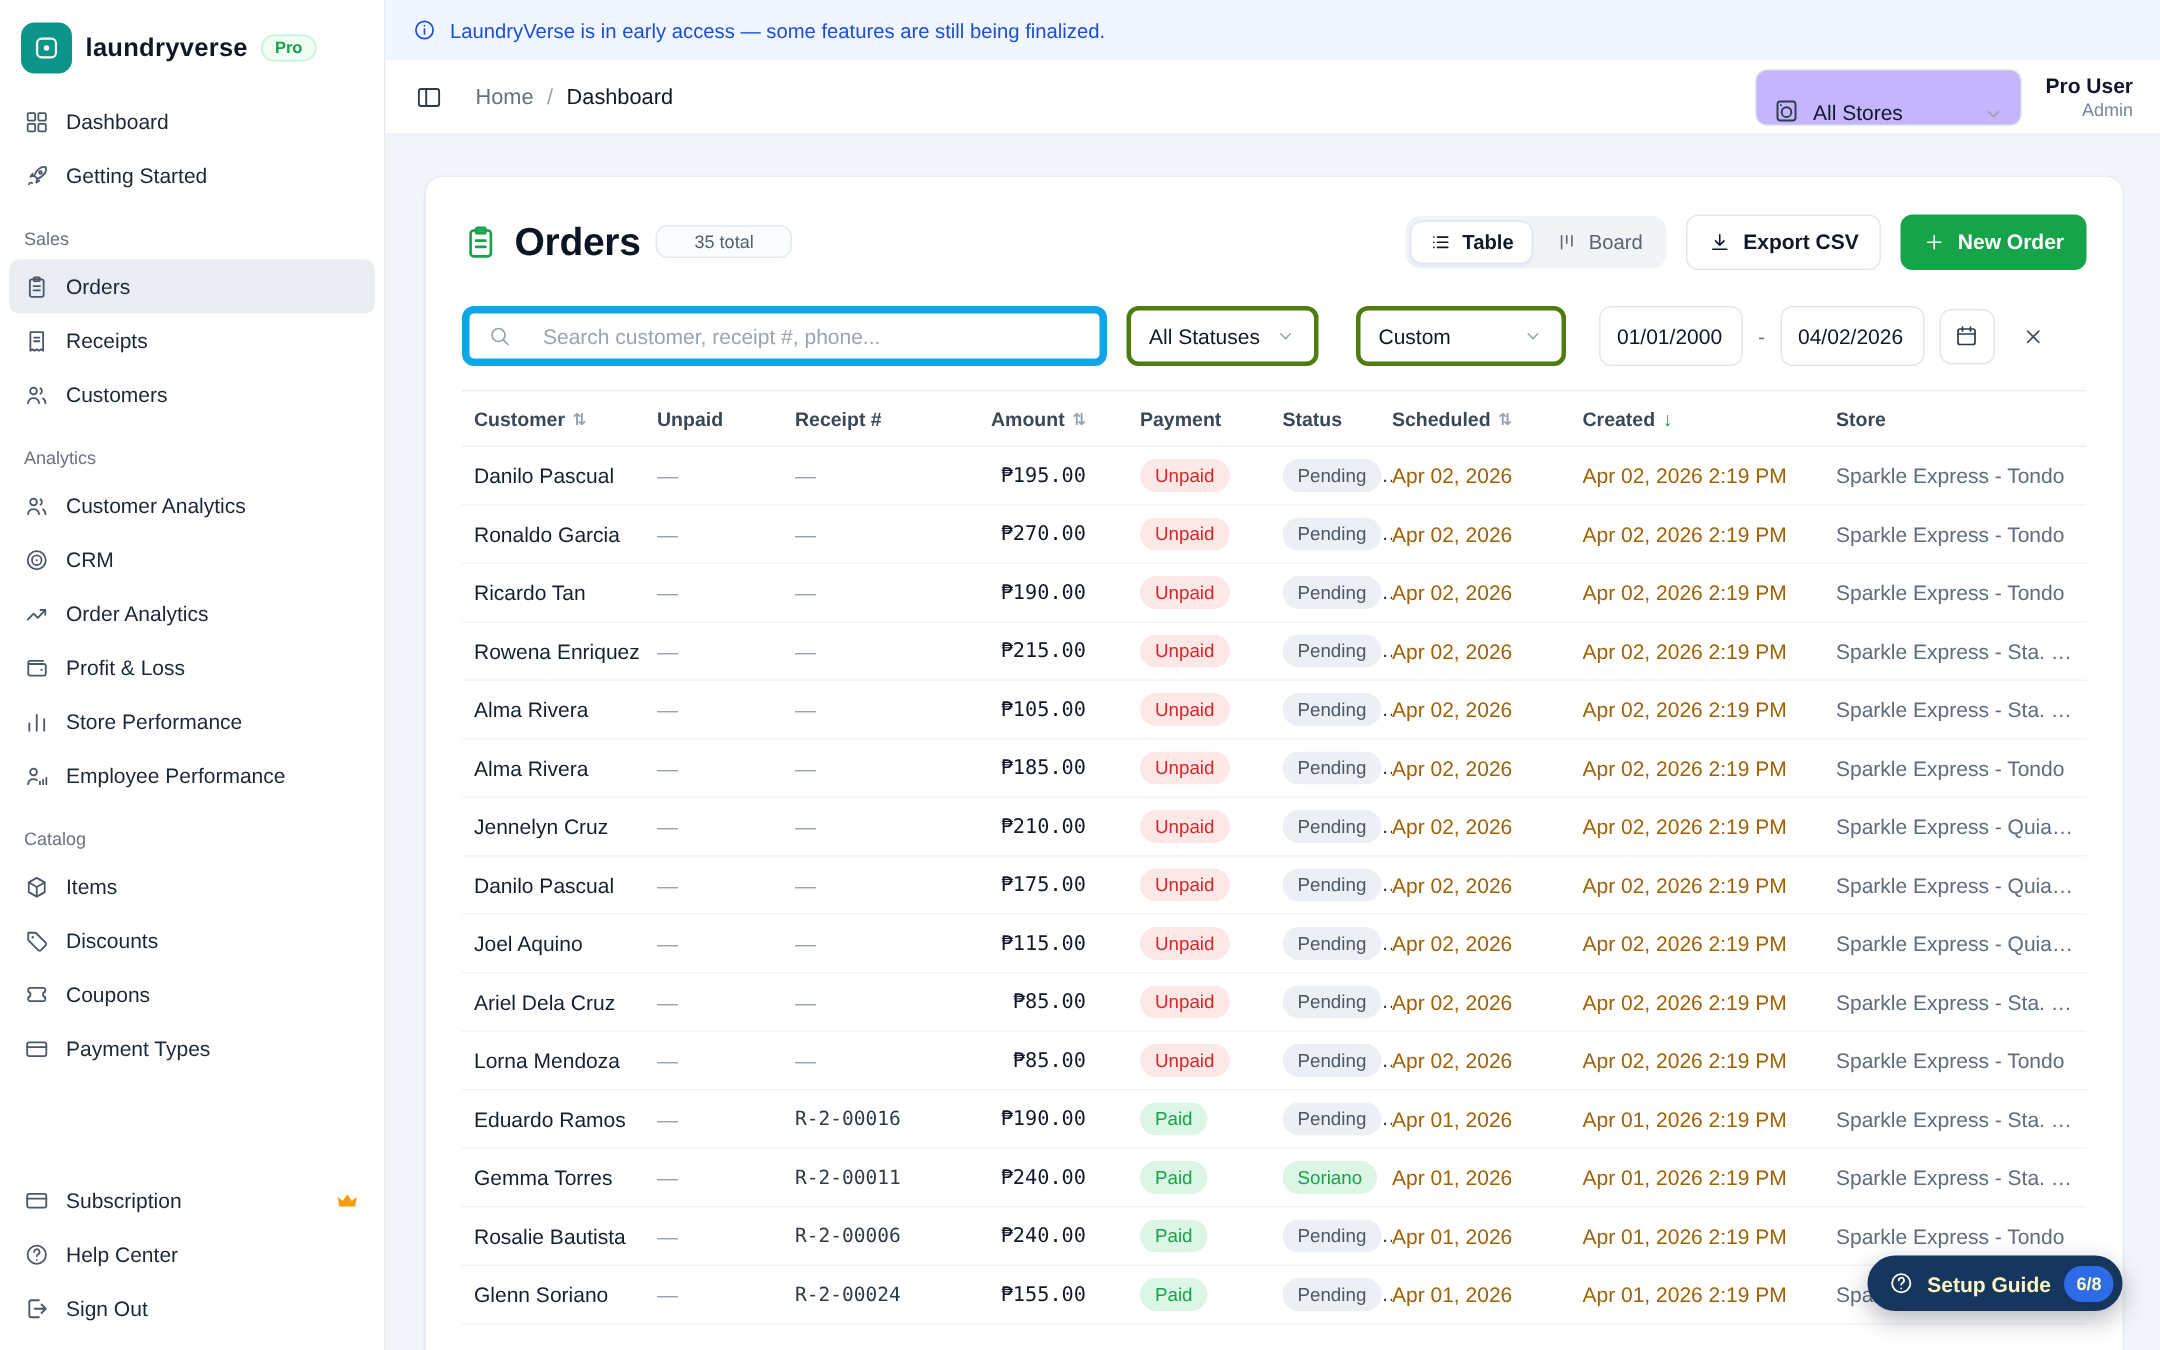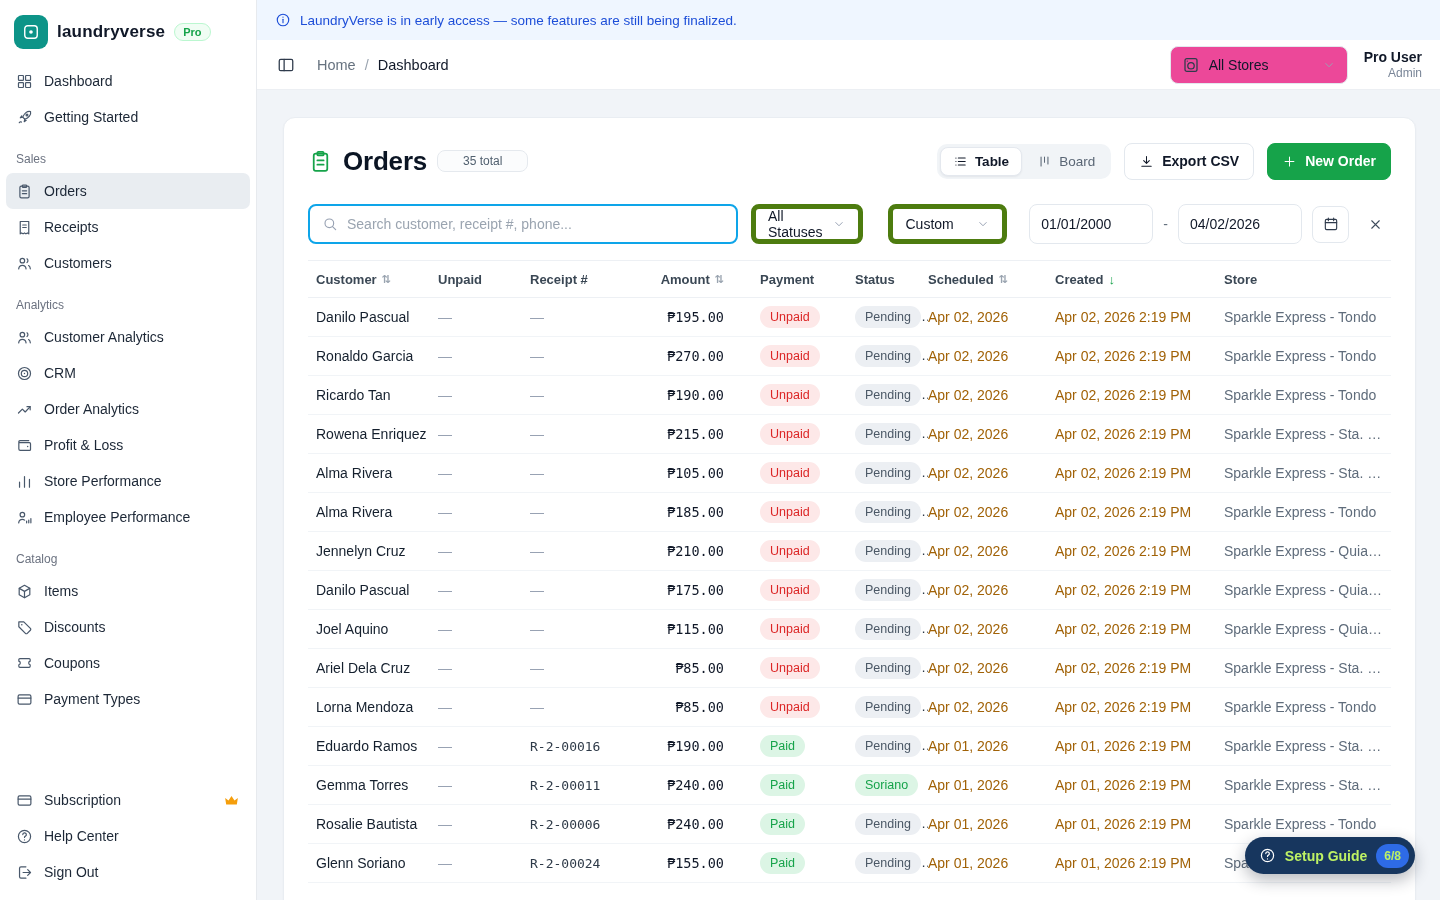--- a/index.html
+++ b/index.html
@@ -29,21 +29,21 @@
   .banner { height:40px; background:#eff6ff; color:#1d4ed8; display:flex; align-items:center; gap:9px; padding:0 18px; font-size:13.5px; flex:0 0 auto; }
   .banner .icon { width:16px; height:16px; }
   .topbar { height:50px; background:#fff; border-bottom:1px solid #eceff3; display:flex; align-items:center; padding:0 18px 0 12px; flex:0 0 auto; }
   .toggle-btn { width:34px; height:34px; display:flex; align-items:center; justify-content:center; color:#2f3b4c; border-radius:6px; cursor:pointer; }
   .toggle-btn .icon { width:18px; height:18px; }
   .breadcrumb { display:flex; align-items:center; gap:9px; margin-left:14px; font-size:14.5px; }
   .bc-home { color:#66727f; cursor:pointer; }
   .bc-sep { color:#9aa4b0; }
   .bc-cur { color:#101828; }
   .topbar-right { margin-left:auto; display:flex; align-items:center; gap:16px; }
-  .store-select { height:38px; border:1px solid #e3e8ee; border-radius:8px; display:flex; align-items:center; gap:9px; padding:0 11px; font-size:14px; cursor:pointer; min-width:178px; background:#ec4899; }
+  .store-select { height:38px; border:1px solid #e3e8ee; border-radius:8px; display:flex; align-items:flex-end; gap:9px; padding:0 11px; font-size:14px; cursor:pointer; min-width:178px; background:#c4b5fd; }
   .store-select .washer { width:18px; height:18px; color:#2f3b4c; }
   .chev { width:14px; height:14px; color:#98a2b3; }
   .store-select .chev { margin-left:auto; }
   .user-block { text-align:right; line-height:1.3; }
   .user-name { font-size:14px; font-weight:600; color:#101828; }
   .user-role { font-size:12px; color:#7a8698; }
 
   
   .content { flex:1; background:#f1f4f8; padding:27px 24px 0 26px; overflow:hidden; position:relative; }
   .card { background:#fff; border:1px solid #e9edf2; border-radius:12px; box-shadow:0 1px 2px rgba(16,24,40,.04); height:820px; overflow:hidden; }
@@ -56,30 +56,30 @@
   .seg-btn { display:flex; align-items:center; gap:7px; padding:6px 12px; border-radius:8px; font-size:13.5px; color:#5a6675; cursor:pointer; border:1px solid transparent;text-align:center; }
   .seg-btn .icon { width:15px; height:15px; }
   .seg-btn.active { background:#fff; border-color:#e4e8ee; color:#101828; font-weight:600; box-shadow:0 1px 2px rgba(16,24,40,.06); }
   .btn { display:flex; align-items:center; gap:8px; height:37px; padding:0 14px; border-radius:8px; font-size:14px; font-weight:600; cursor:pointer; }
   .btn .icon { width:15px; height:15px; }
   .btn-outline { background:#fff; border:1px solid #e3e8ee; color:#101828; }
   .btn-green { background:#16a34a; border:1px solid #16a34a; color:#fff; }
 
   
   .filters { display:flex; align-items:center; gap:13px; padding:22px 24px 16px; }
-  .search-box { flex:0 0 430px; height:40px; border:2px solid #0ea5e9; border-radius:8px; display:flex; align-items:center; gap:9px; padding:0 12px; background:#fff; }
+  .search-box { flex:0 0 430px; height:40px; border:5px solid #0ea5e9; border-radius:8px; display:flex; align-items:center; gap:21px; padding:0 12px; background:#fff; }
   .search-box .icon { width:16px; height:16px; color:#98a2b3; }
   .search-box input { border:none; outline:none; flex:1; font-size:14px; font-family:inherit; color:#101828; background:transparent; }
   .search-box input::placeholder { color:#9aa4b0; }
-  .select { height:40px; border:5px solid #4d7c0f; border-radius:8px; display:flex; align-items:center; padding:0 12px; gap:10px; font-size:14px; color:#101828; cursor:pointer; background:#fff; }
+  .select { height:40px; border:3px solid #4d7c0f; border-radius:8px; display:flex; align-items:center; padding:0 12px; gap:10px; font-size:14px; color:#101828; cursor:pointer; background:#fff; }
   .select .chev { margin-left:auto; }
   .select.status { width:128px; }
   .select.range { width:140px; margin-left:12px; }
   .date-group { margin-left:9px; display:flex; align-items:center; gap:10px; }
-  .date-input { width:124px; height:40px; border:1px solid #e3e8ee; border-radius:8px; padding:0 11px; font-size:14px; font-family:inherit; color:#101828; outline:none; background:#fff; }
+  .date-input { width:96px; height:40px; border:1px solid #e3e8ee; border-radius:8px; padding:0 11px; font-size:14px; font-family:inherit; color:#101828; outline:none; background:#fff; }
   .date-sep { color:#66727f; }
   .icon-btn { width:37px; height:37px; border:1px solid #e3e8ee; border-radius:8px; display:flex; align-items:center; justify-content:center; color:#2f3b4c; background:#fff; cursor:pointer; }
   .icon-btn .icon { width:16px; height:16px; }
   .clear-btn { width:32px; height:32px; border:none; background:transparent; display:flex; align-items:center; justify-content:center; color:#3f4c5d; cursor:pointer; }
   .clear-btn .icon { width:15px; height:15px; }
 
   
   .table { padding:0 24px; }
   .thead, .tr { display:grid; grid-template-columns:130px 92px 102px 100px 123px 73px 127px 169px 1fr; align-items:center; }
   .thead { height:38px; border-top:1px solid #edf0f4; border-bottom:1px solid #edf0f4; }
@@ -97,21 +97,21 @@
   .mono { font-family:"DejaVu Sans Mono","Liberation Mono",monospace; font-size:13px; }
   .td.amount { font-size:13.5px; font-weight:500; color:#101828; }
   .td.date { color:#a16207; }
   .td.store { color:#5f6c7b; }
   .pill { display:inline-flex; align-items:center; padding:3px 10px; border-radius:999px; font-size:12.5px; font-weight:500; line-height:1.3; }
   .pill.red { background:#fde8e8; color:#dc2626; }
   .pill.green { background:#dcf5e5; color:#16a34a; }
   .pill.gray { background:#eceff3; color:#4b5866; }
 
   
-  .setup-guide { position:absolute; right:25px; bottom:26px; height:37px; background:#17365e; border-radius:999px; display:flex; align-items:center; gap:9px; padding:0 6px 0 14px; color:#bef264; box-shadow:0 6px 16px rgba(16,24,40,.3); cursor:pointer; z-index:50; }
+  .setup-guide { position:absolute; right:25px; bottom:26px; height:37px; background:#17365e; border-radius:999px; display:flex; align-items:center; gap:9px; padding:0 6px 0 14px; color:#fef9c3; box-shadow:0 6px 16px rgba(16,24,40,.3); cursor:pointer; z-index:50; }
   .sg-icon { width:17px; height:17px; color:#fff; }
   .sg-label { font-size:14px; font-weight:600; }
   .sg-progress { background:#2e6be6; border-radius:999px; font-size:12px; font-weight:700; padding:5px 8px; }
 </style>
 </head>
 <body>
 
 <div class="app">
 
   <aside class="sidebar">

